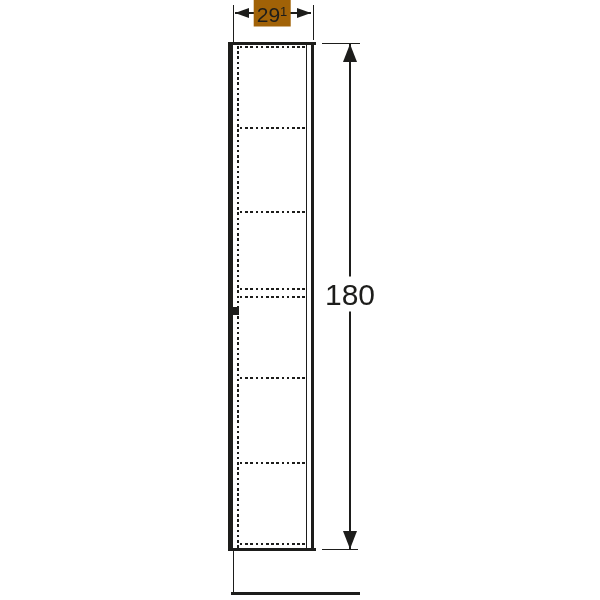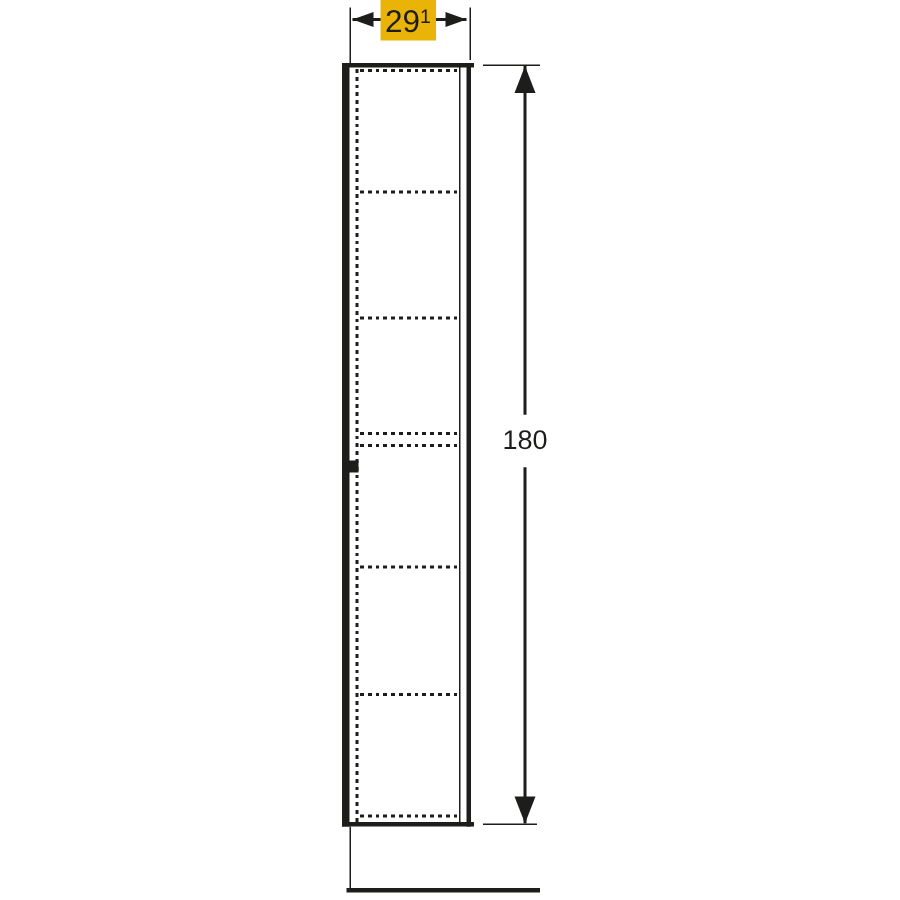--- a/index.html
+++ b/index.html
@@ -47,21 +47,21 @@
     border-right: 14px solid var(--ink);
   }
   .arrow-right {
     left: 297px; top: 7.5px; width: 0; height: 0;
     border-top: 5.5px solid transparent; border-bottom: 5.5px solid transparent;
     border-left: 14px solid var(--ink);
   }
   .wdim-label {
     left: 272px; top: 13px;
     transform: translate(-50%, -50%);
-    background: #eab308;
+    background: #a16207;
     padding: 0 3px;
     font-size: 21px; line-height: 24px;
     white-space: nowrap;
   }
   .wdim-label sup { font-size: 13px; vertical-align: 6px; letter-spacing: 0; }
 
   
   .tick-top    { left: 322px; top: 42.5px;  width: 38px; height: 1.5px; background: var(--ink); }
   .tick-bottom { left: 322px; top: 548.5px; width: 36px; height: 1.5px; background: var(--ink); }
   .hdim-line   { left: 349.4px; top: 44px; width: 1.6px; height: 505px; background: var(--ink); }
@@ -73,21 +73,21 @@
   .arrow-down {
     left: 342.8px; top: 531px; width: 0; height: 0;
     border-left: 7.4px solid transparent; border-right: 7.4px solid transparent;
     border-top: 18px solid var(--ink);
   }
   .hdim-label {
     left: 350px; top: 294px;
     transform: translate(-50%, -50%);
     background: #ffffff;
     padding: 5px 2px;
-    font-size: 18px; line-height: 25px;
+    font-size: 30px; line-height: 25px;
     white-space: nowrap;
   }
 
   
   .floor-vert { left: 232.5px; top: 551px; width: 1.8px; height: 42px; background: var(--ink); }
   .floor-line { left: 231px; top: 592px; width: 129px; height: 3px; background: var(--ink); }
 </style>
 </head>
 <body>
 

